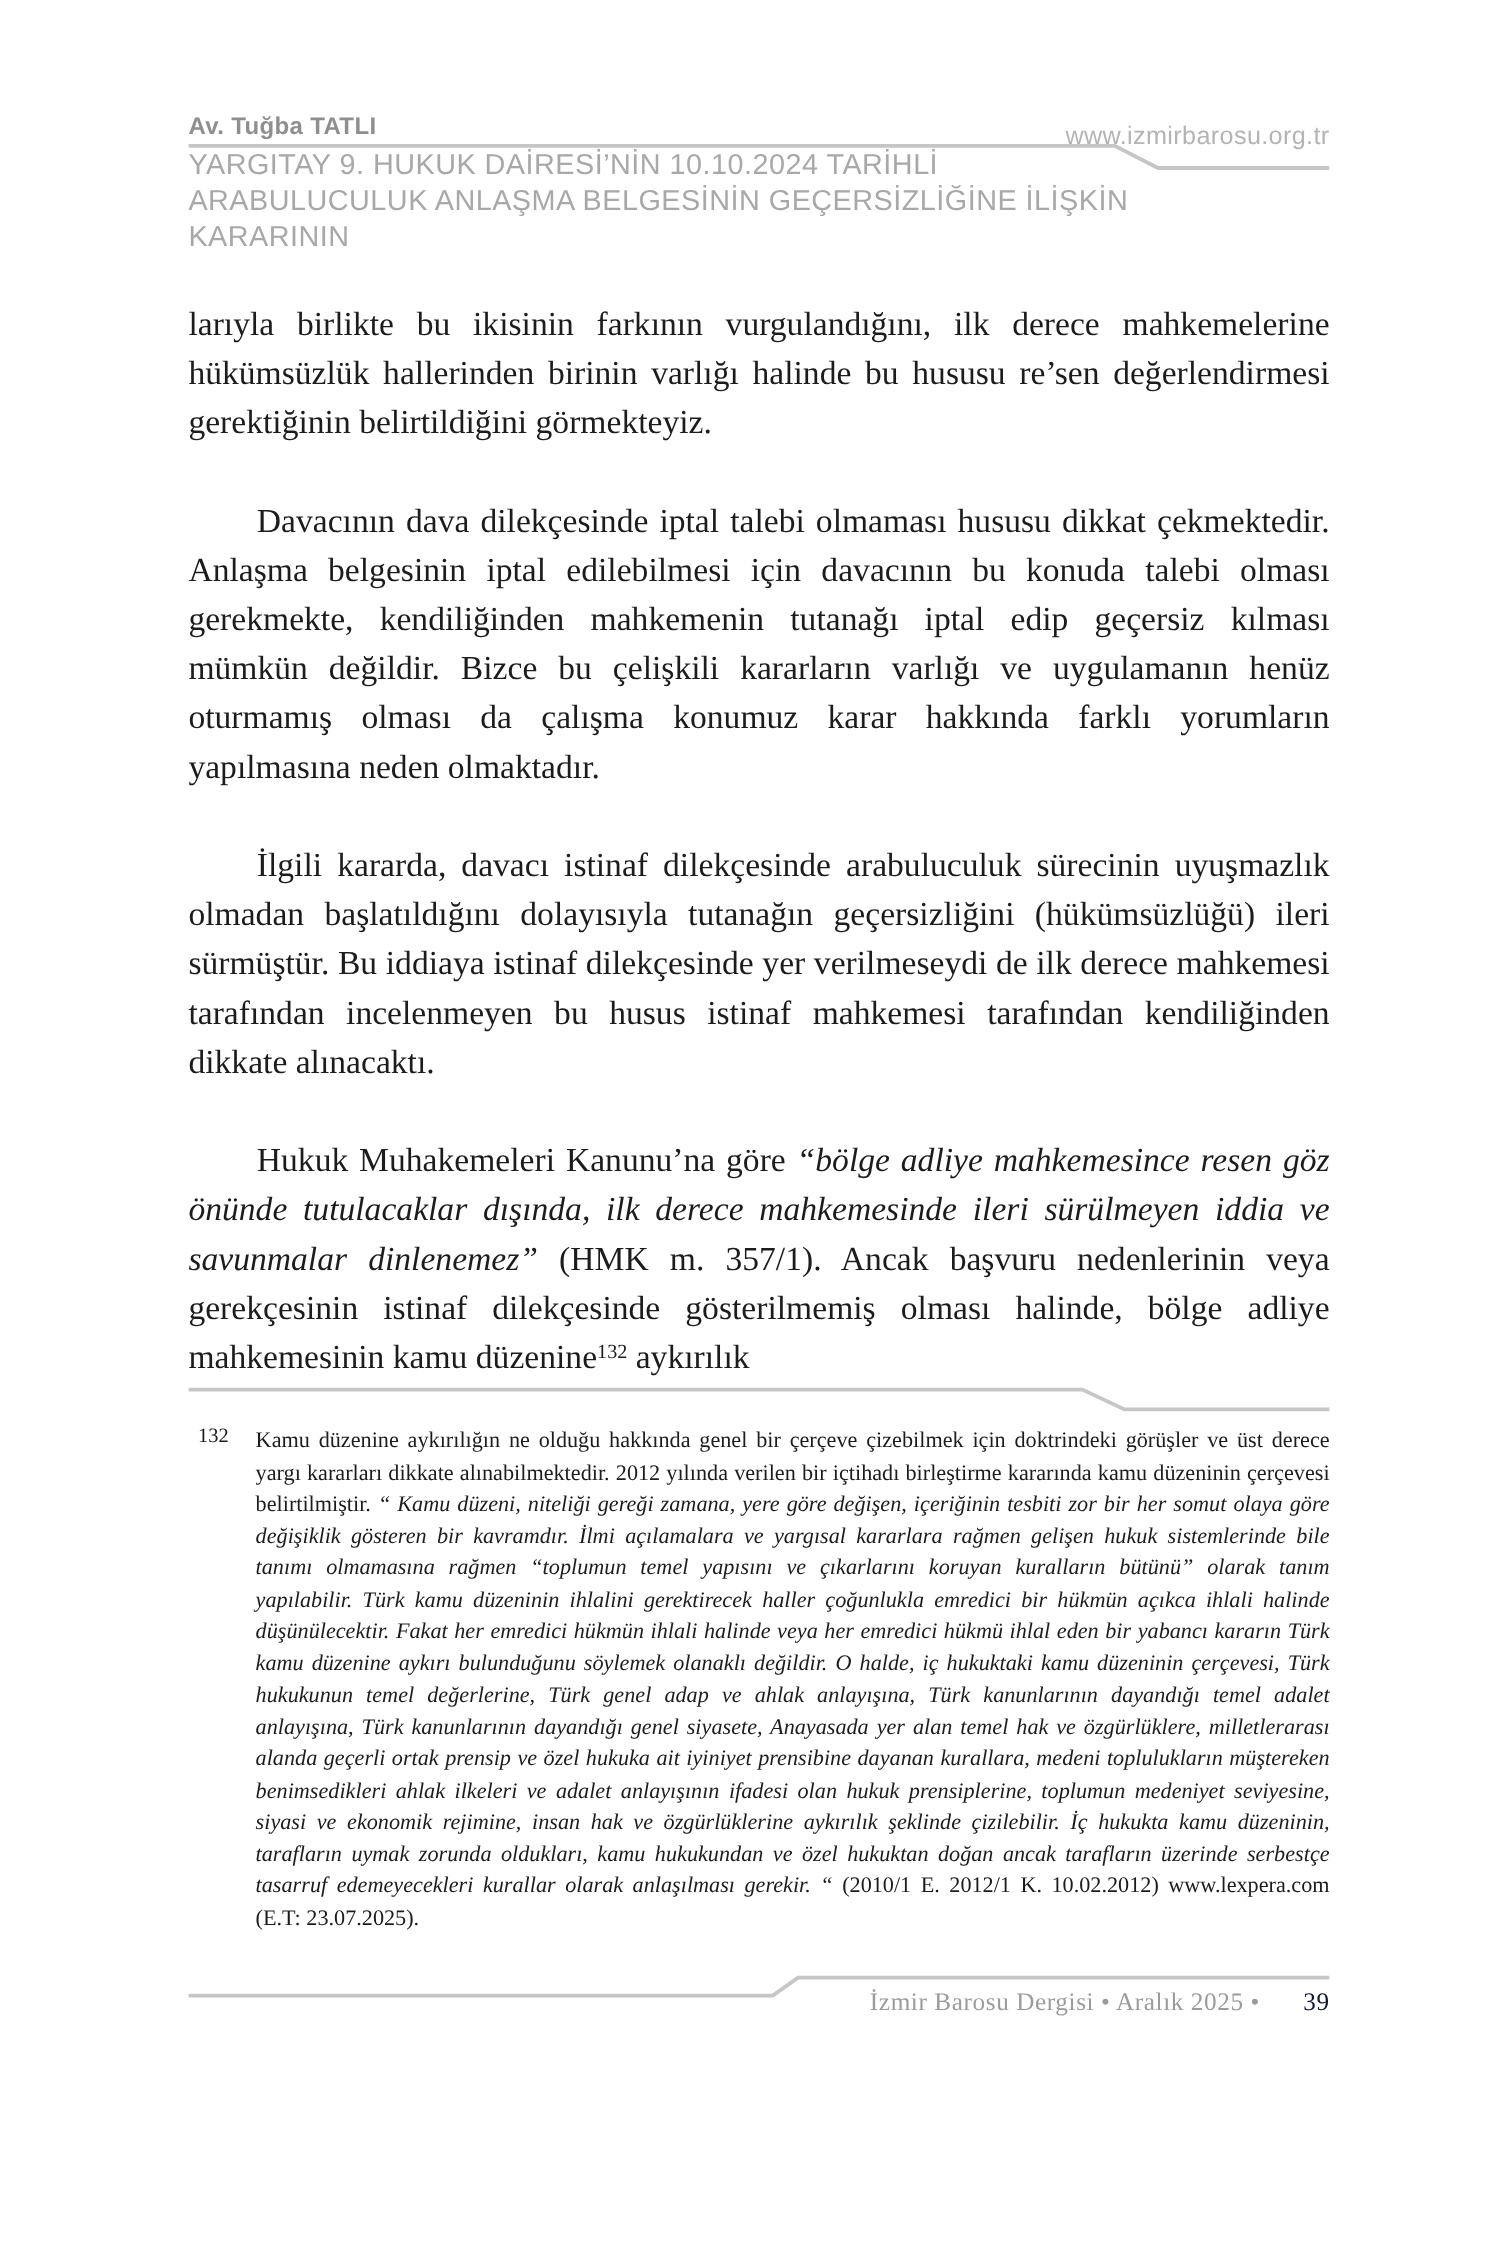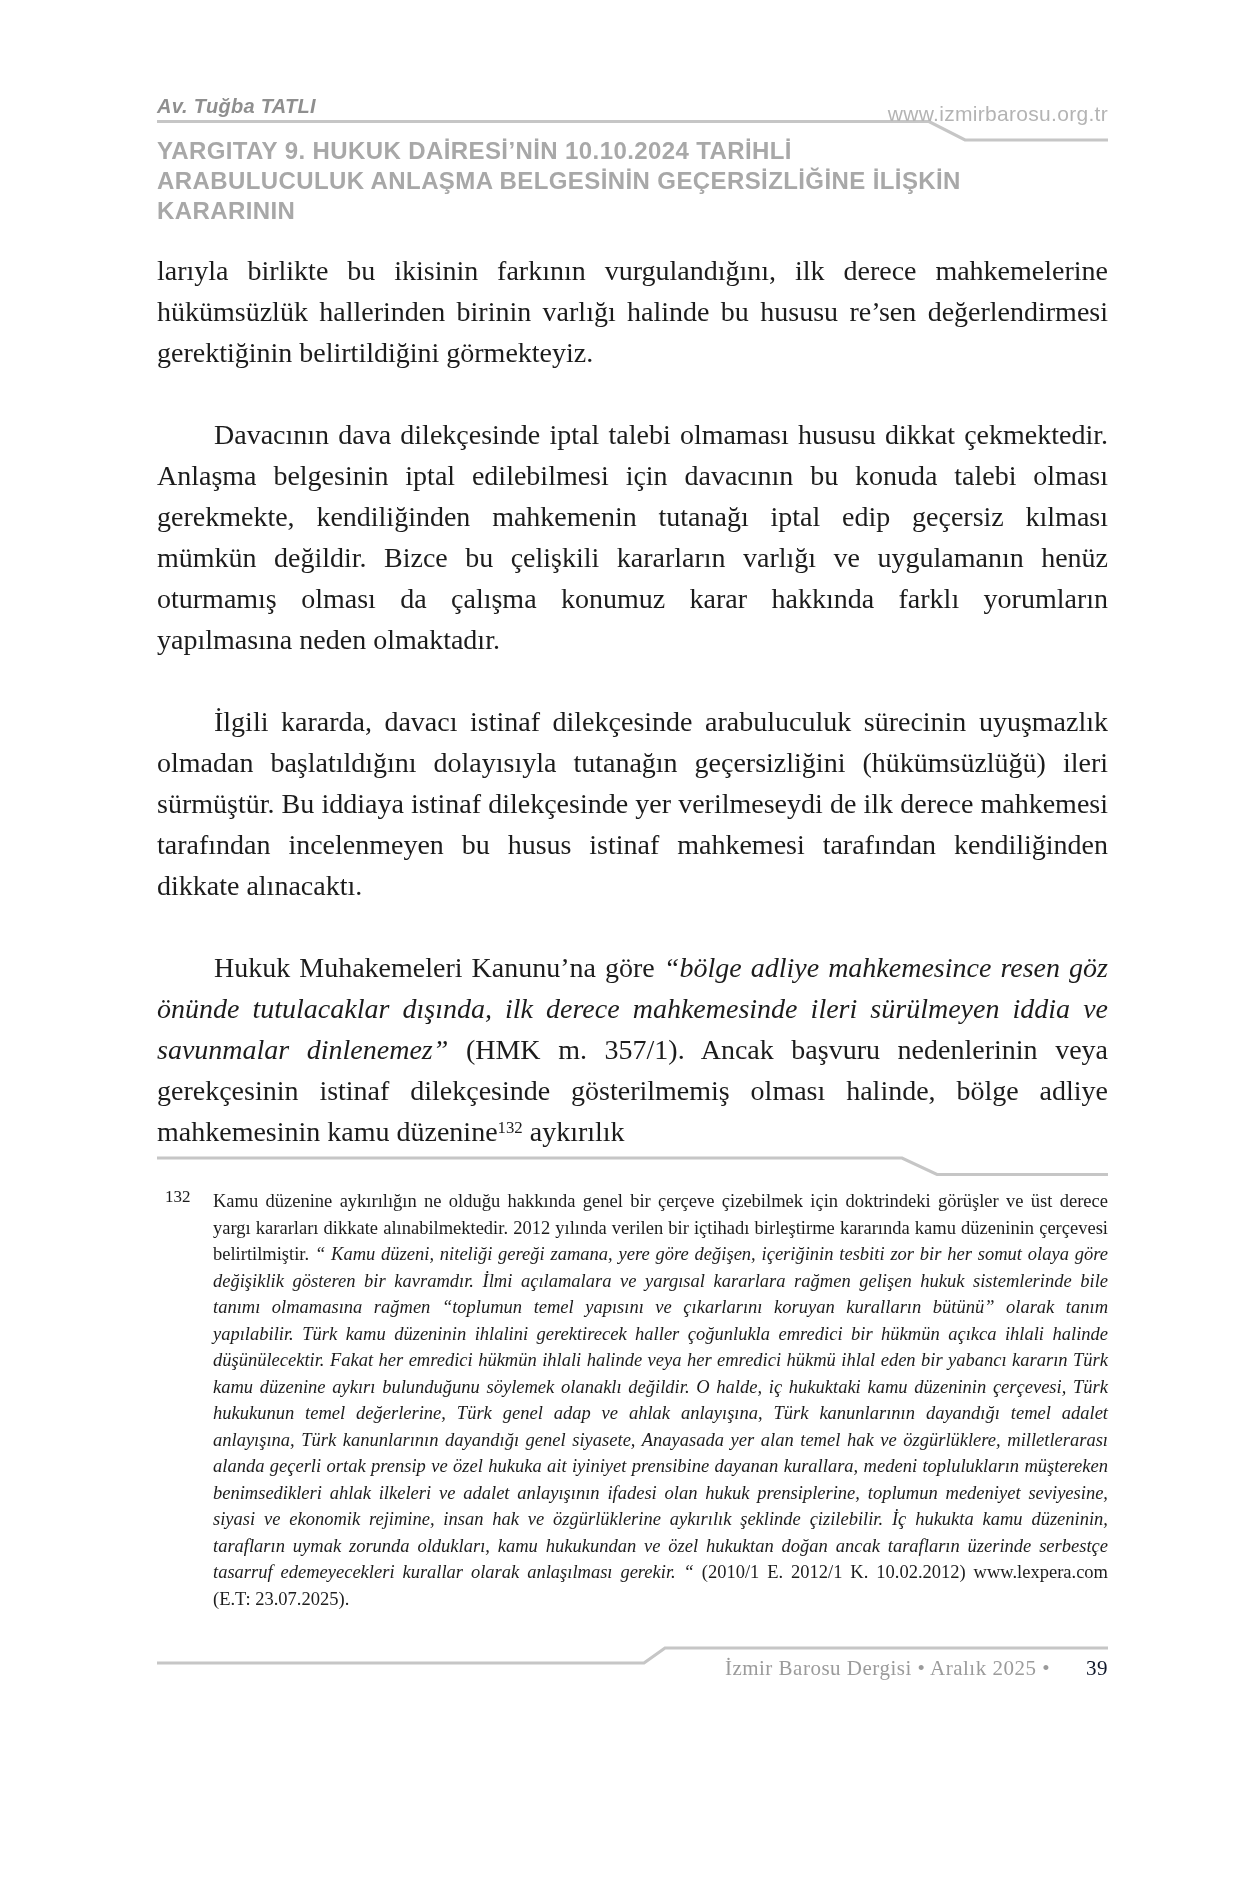--- a/index.html
+++ b/index.html
@@ -16,46 +16,45 @@
   
   .author {
     position: absolute;
     left: 157px;
     top: 95px;
     font-family: "Liberation Sans", sans-serif;
     font-weight: bold;
     font-size: 20px;
     letter-spacing: 0.3px;
     color: #8f8f8f;
-    font-style: italic;
   }
   .header-divider {
     position: absolute;
     left: 157px;
     top: 118px;
     width: 951px;
     height: 26px;
   }
   .website {
     position: absolute;
     right: 152px;
     top: 102px;
     font-family: "Liberation Sans", sans-serif;
     font-size: 21px;
     letter-spacing: 0.3px;
     color: #b4b4b4;
   }
   .title {
     position: absolute;
     left: 157px;
-    top: 136px;
+    top: 123px;
     width: 860px;
     font-family: "Liberation Sans", sans-serif;
     font-size: 24px;
-    font-weight: 700;
+    font-weight: 400;
     line-height: 30px;
     letter-spacing: 0.4px;
     color: #a8a8a8;
   }
 
   
   .body-text {
     position: absolute;
     left: 157px;
     top: 250px;

